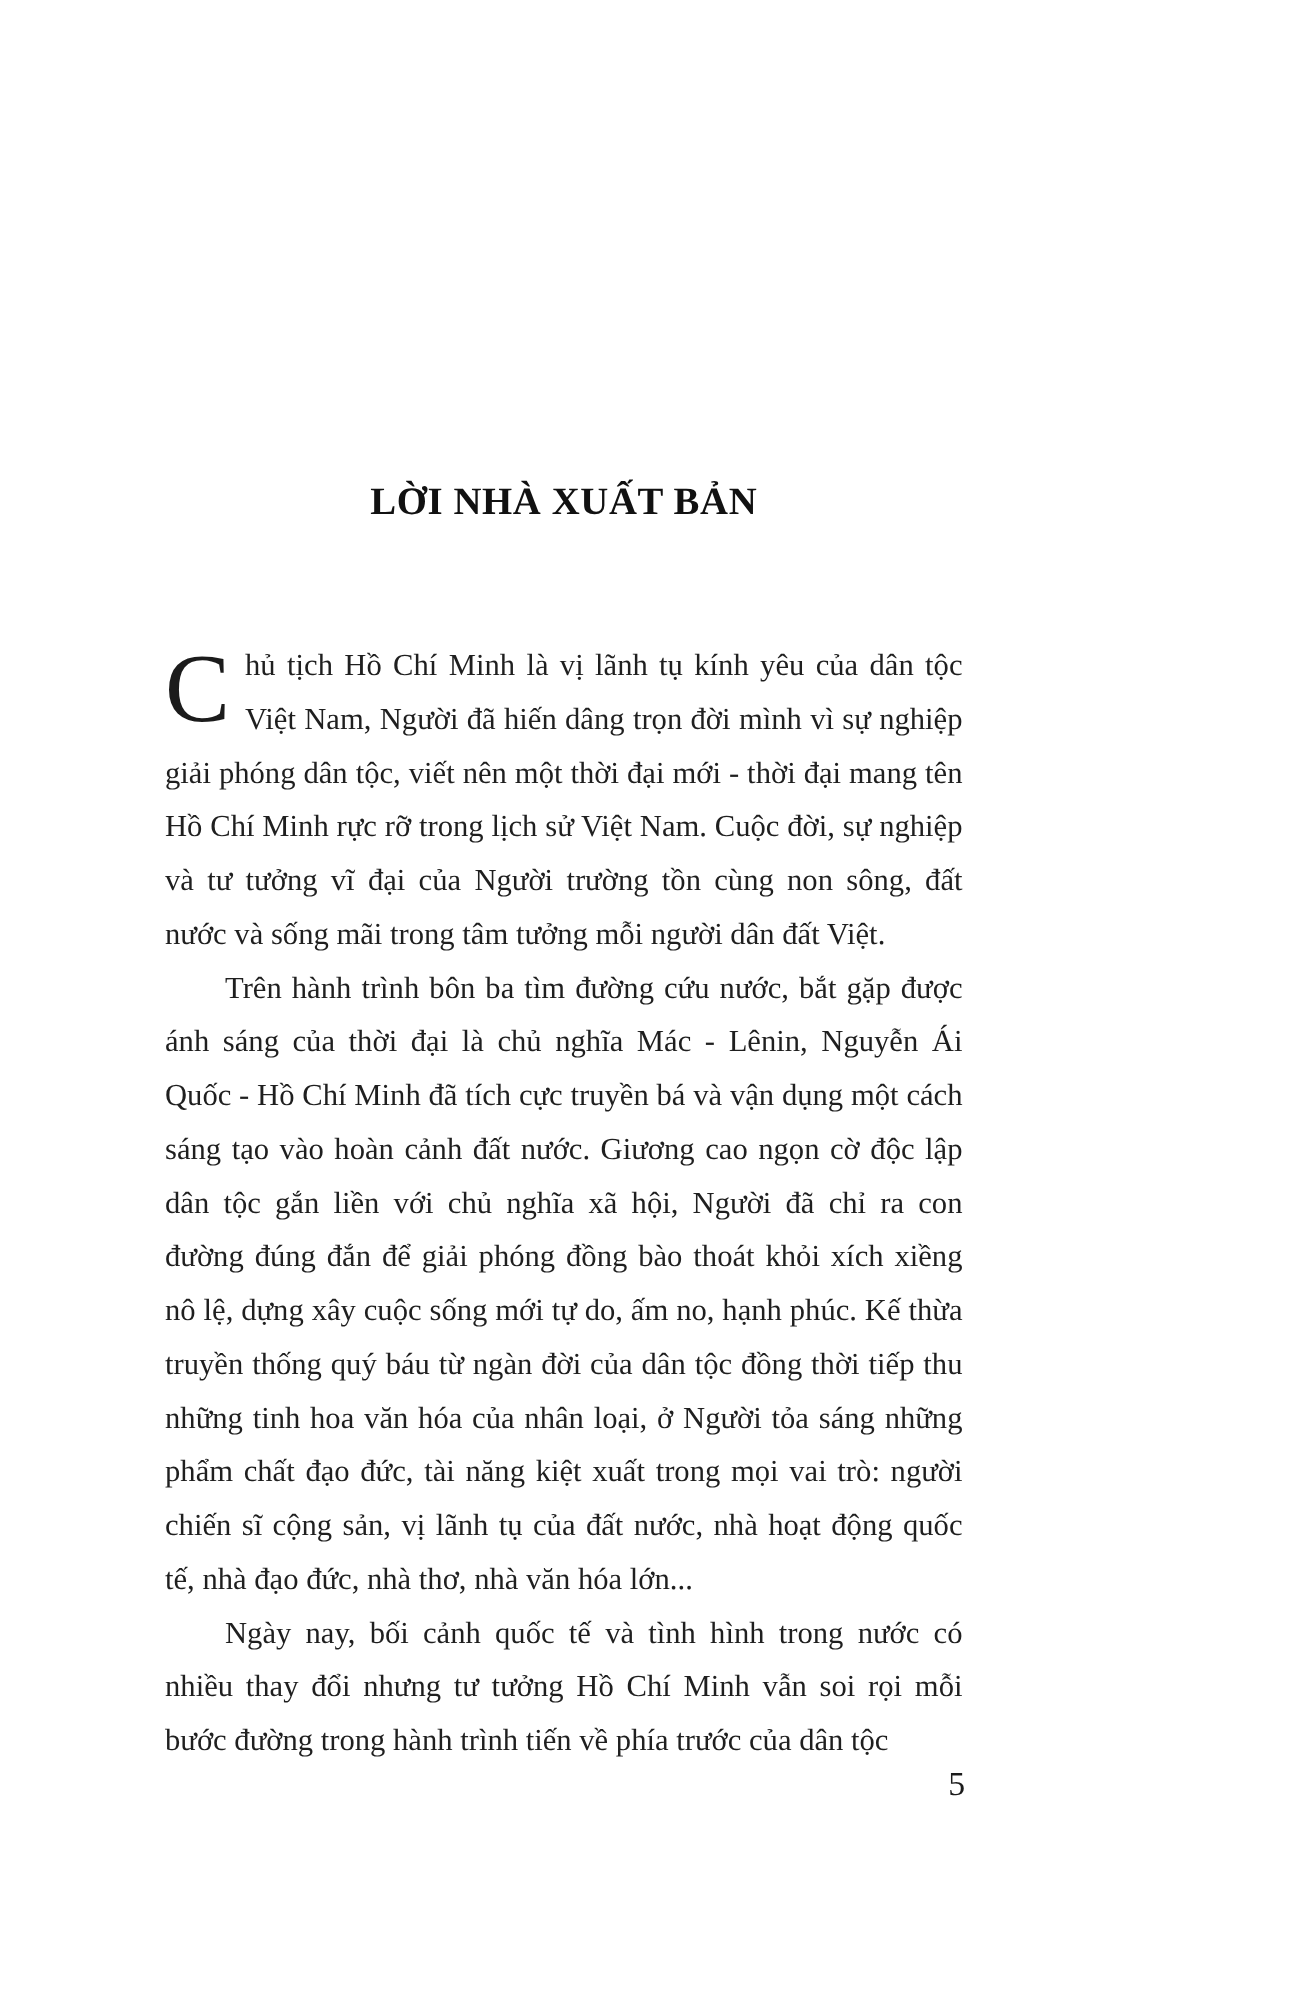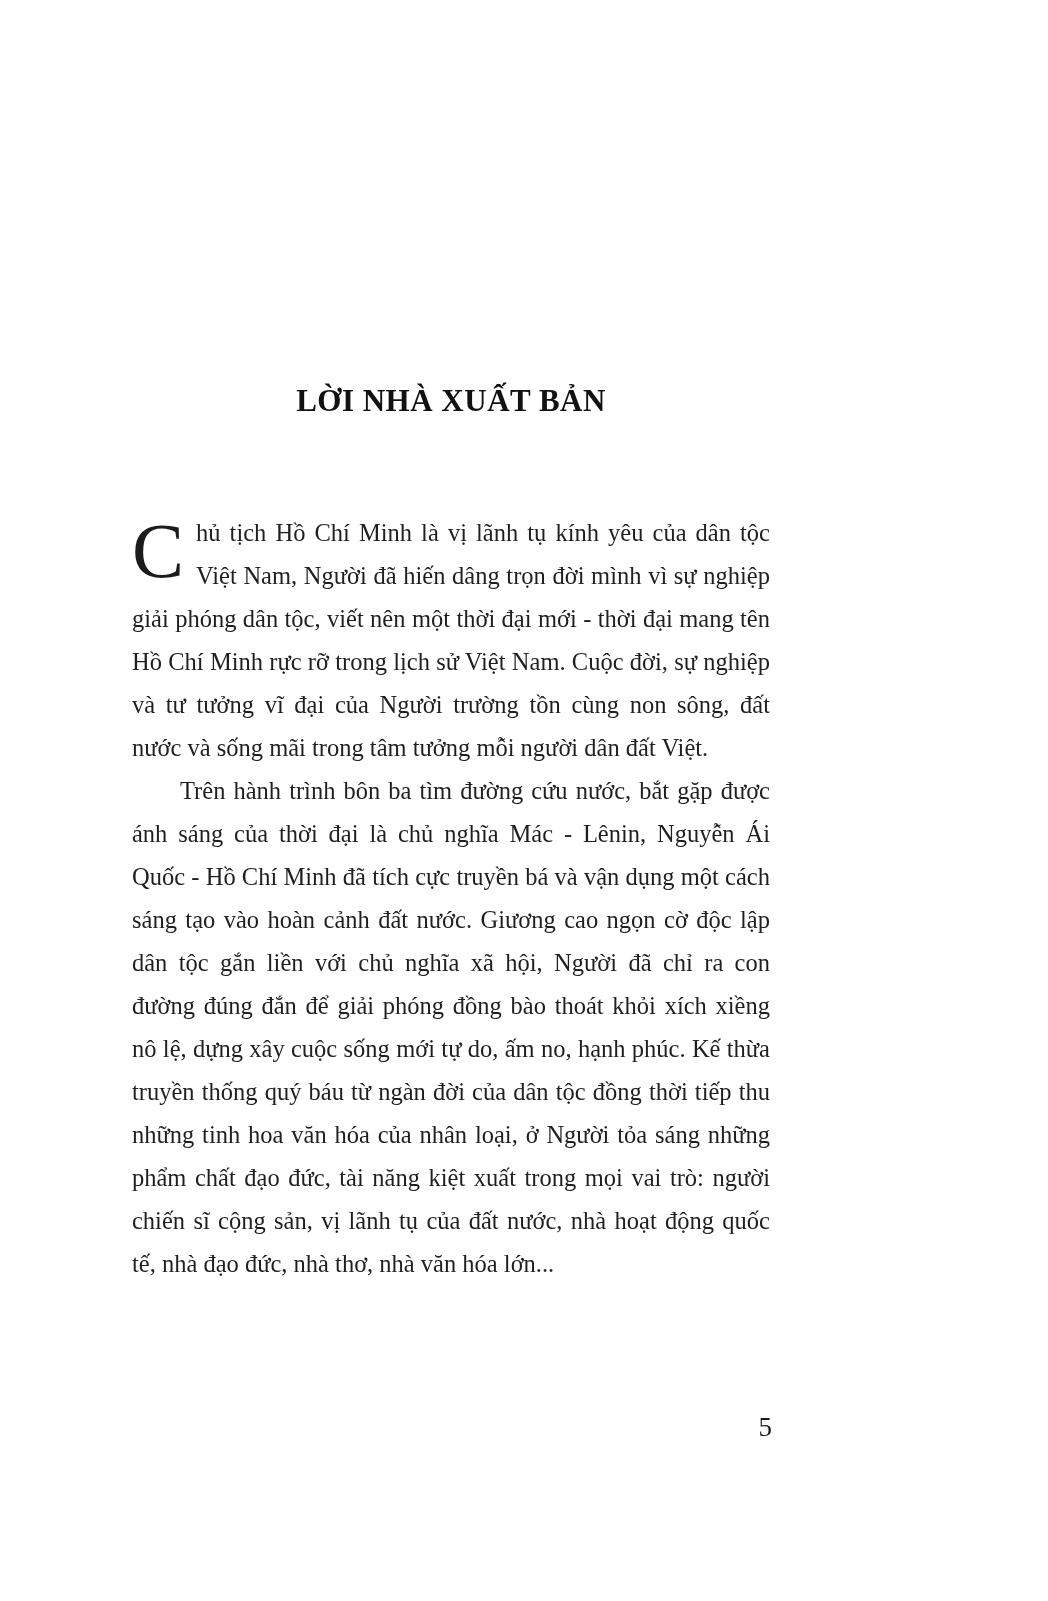--- a/index.html
+++ b/index.html
@@ -61,16 +61,17 @@
 <div class="page">
 
   <h1 class="title">LỜI NHÀ XUẤT BẢN</h1>
 
   <p class="para">
     <span class="dropcap">C</span><span>hủ tịch Hồ Chí Minh là vị lãnh tụ kính yêu của dân tộc Việt Nam, Người đã hiến dâng trọn đời mình vì sự nghiệp giải phóng dân tộc, viết nên một thời đại mới - thời đại mang tên Hồ Chí Minh rực rỡ trong lịch sử Việt Nam. Cuộc đời, sự nghiệp và tư tưởng vĩ đại của Người trường tồn cùng non sông, đất nước và sống mãi trong tâm tưởng mỗi người dân đất Việt.</span>
   </p>
 
   <p class="para indent">Trên hành trình bôn ba tìm đường cứu nước, bắt gặp được ánh sáng của thời đại là chủ nghĩa Mác - Lênin, Nguyễn Ái Quốc - Hồ Chí Minh đã tích cực truyền bá và vận dụng một cách sáng tạo vào hoàn cảnh đất nước. Giương cao ngọn cờ độc lập dân tộc gắn liền với chủ nghĩa xã hội, Người đã chỉ ra con đường đúng đắn để giải phóng đồng bào thoát khỏi xích xiềng nô lệ, dựng xây cuộc sống mới tự do, ấm no, hạnh phúc. Kế thừa truyền thống quý báu từ ngàn đời của dân tộc đồng thời tiếp thu những tinh hoa văn hóa của nhân loại, ở Người tỏa sáng những phẩm chất đạo đức, tài năng kiệt xuất trong mọi vai trò: người chiến sĩ cộng sản, vị lãnh tụ của đất nước, nhà hoạt động quốc tế, nhà đạo đức, nhà thơ, nhà văn hóa lớn...</p>
 
+  <p class="para indent">Ngày nay, bối cảnh quốc tế và tình hình trong nước có nhiều thay đổi nhưng tư tưởng Hồ Chí Minh vẫn soi rọi mỗi bước đường trong hành trình tiến về phía trước của dân tộc</p>
 
   <div class="page-number">5</div>
 
 </div>
 
 </body></html>

